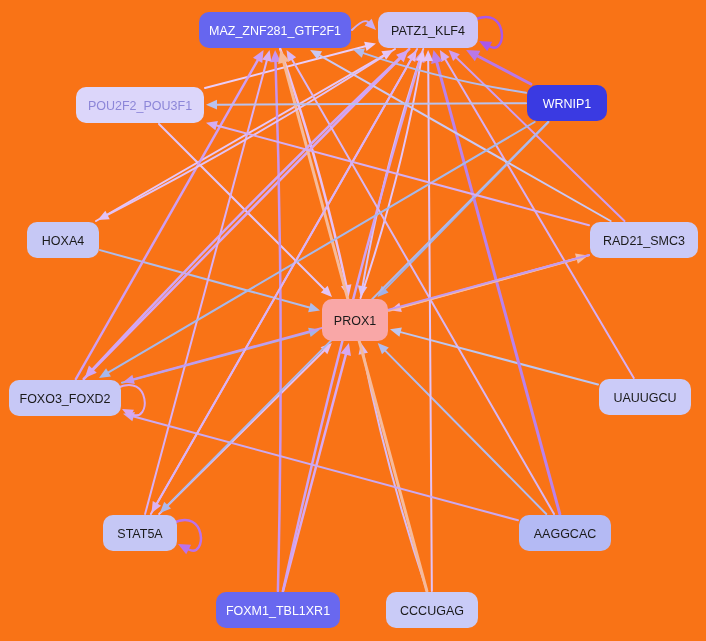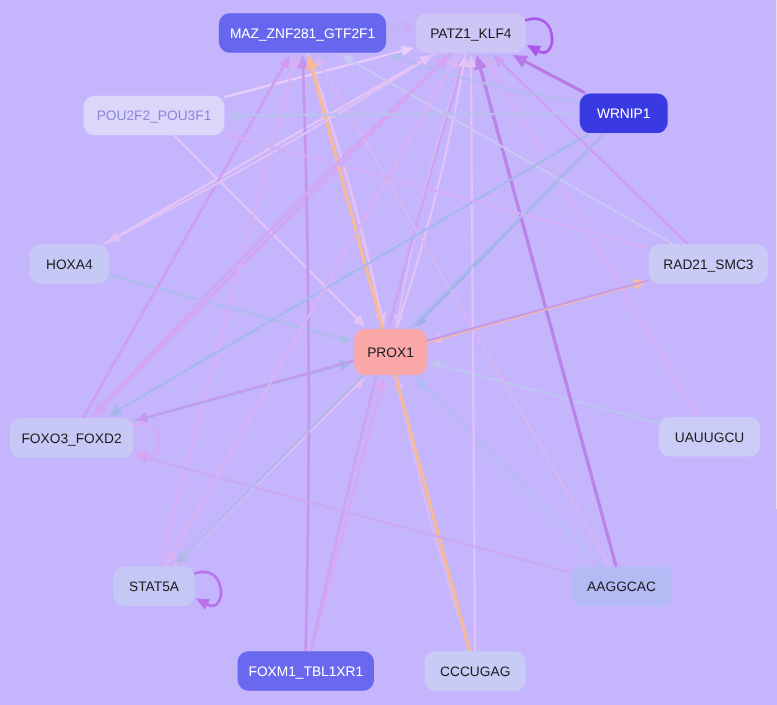--- a/index.html
+++ b/index.html
@@ -4,21 +4,21 @@
 <style>
   html, body {
     margin: 0;
     padding: 0;
     background: #ffffff;
   }
   .canvas {
     position: relative;
     width: 706px;
     height: 641px;
-    background: #c4b5fd;
+    background: #f97316;
     overflow: hidden;
   }
   svg {
     display: block;
   }
   text {
     font-family: "Liberation Sans", "DejaVu Sans", sans-serif;
   }
 </style>
 </head>

